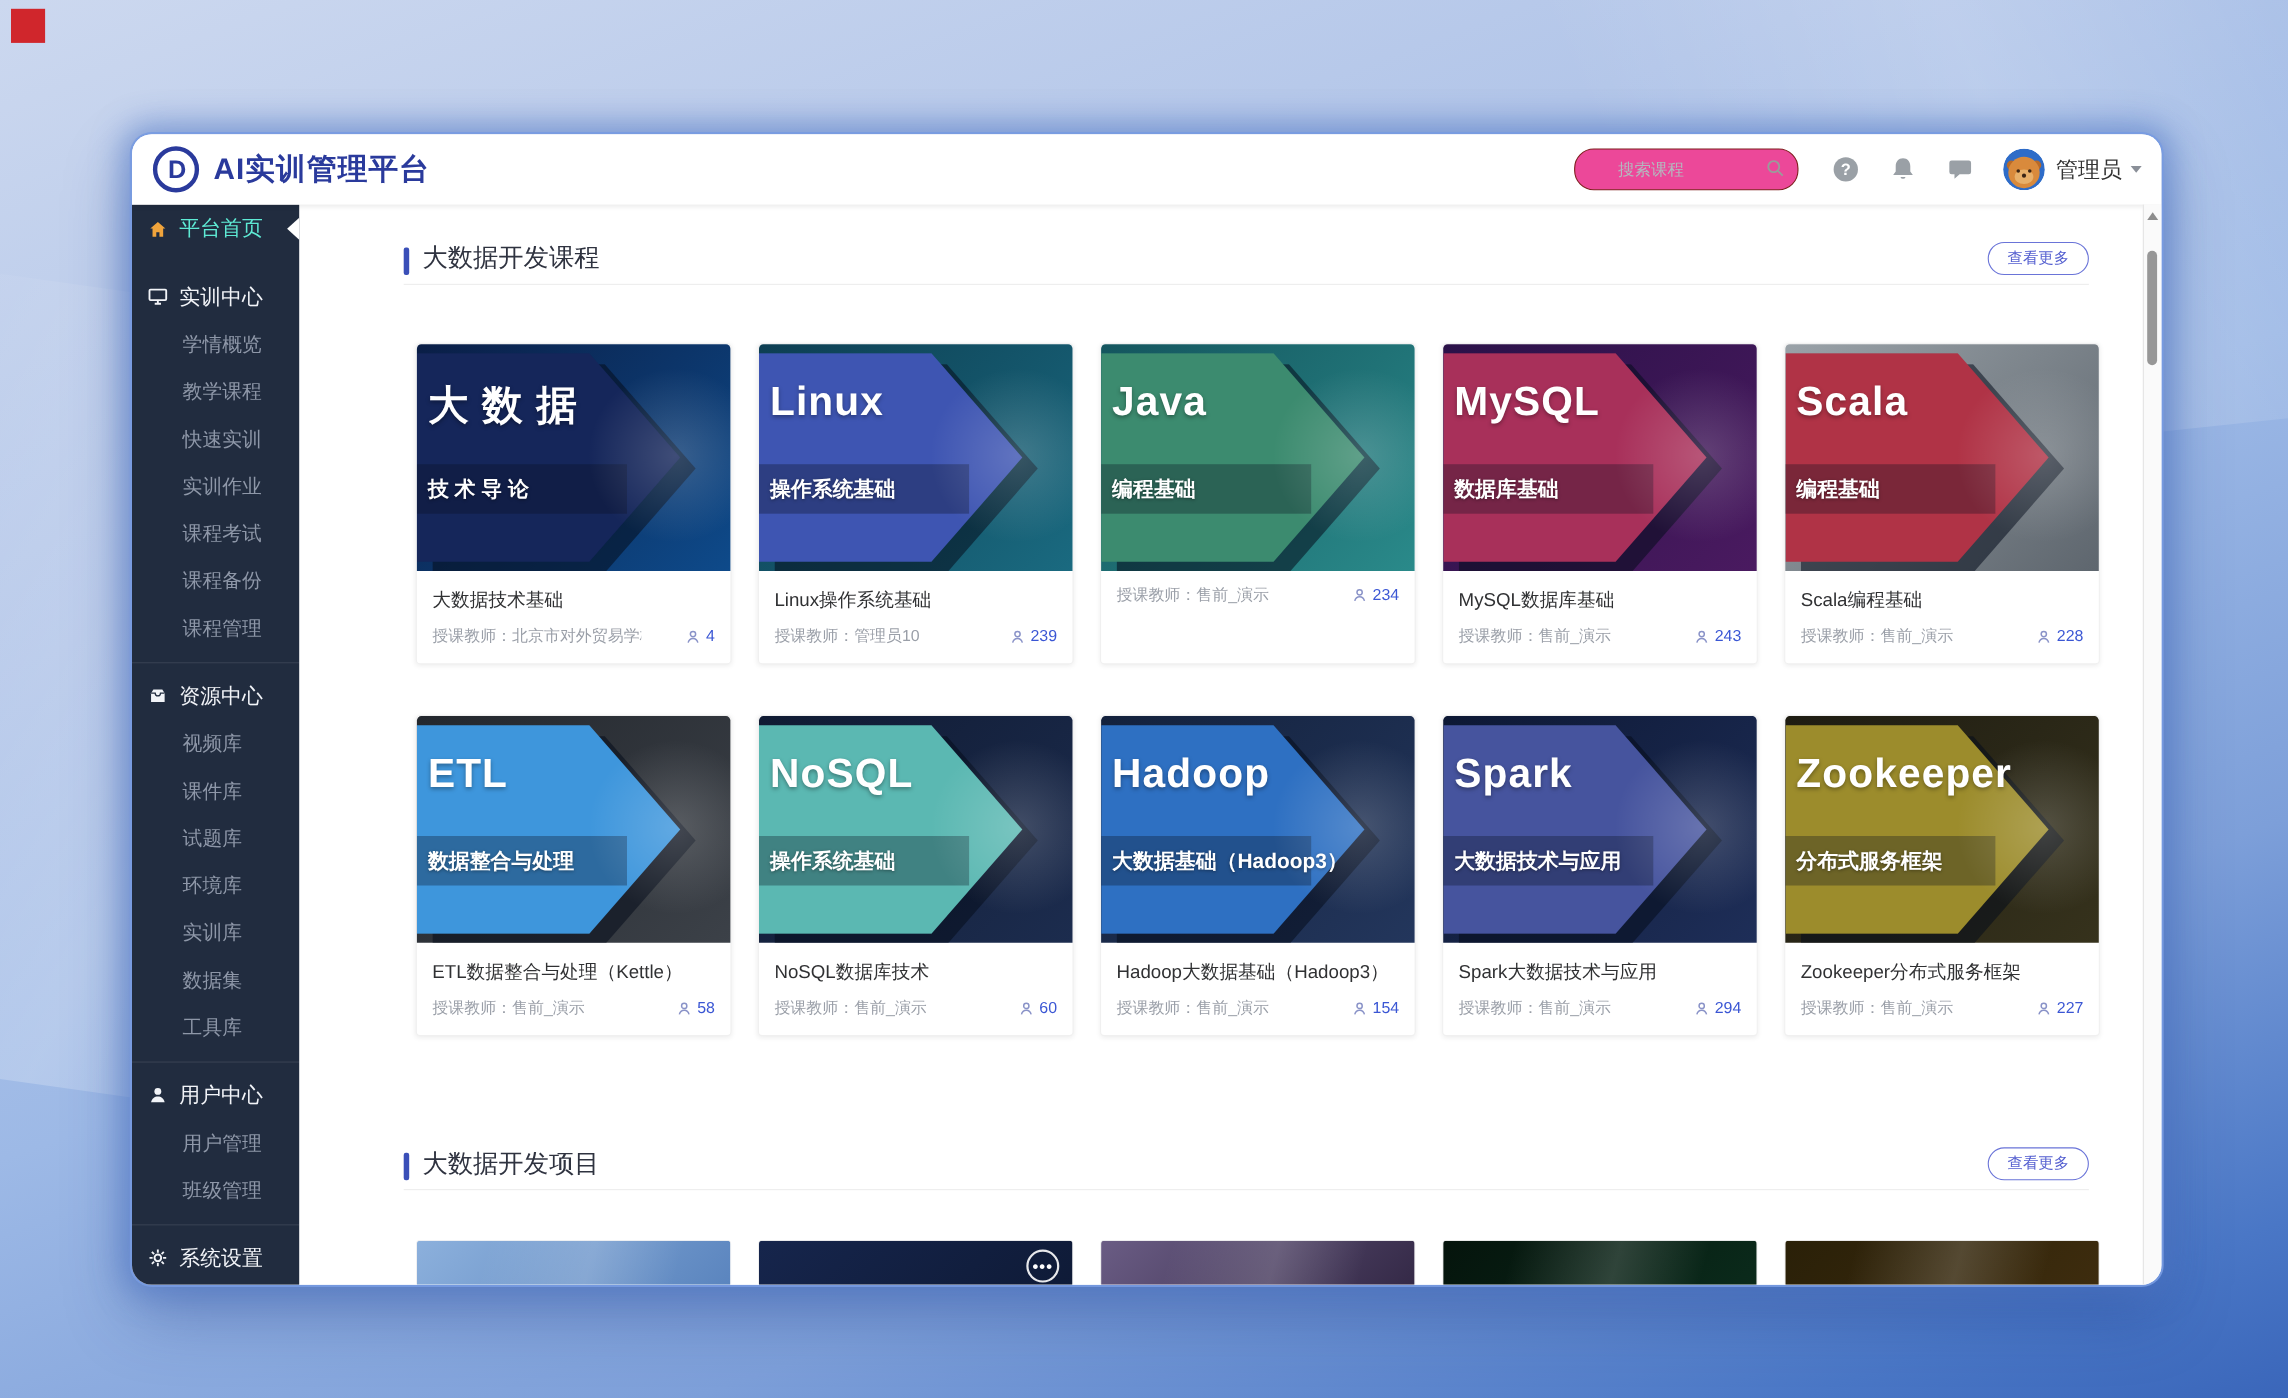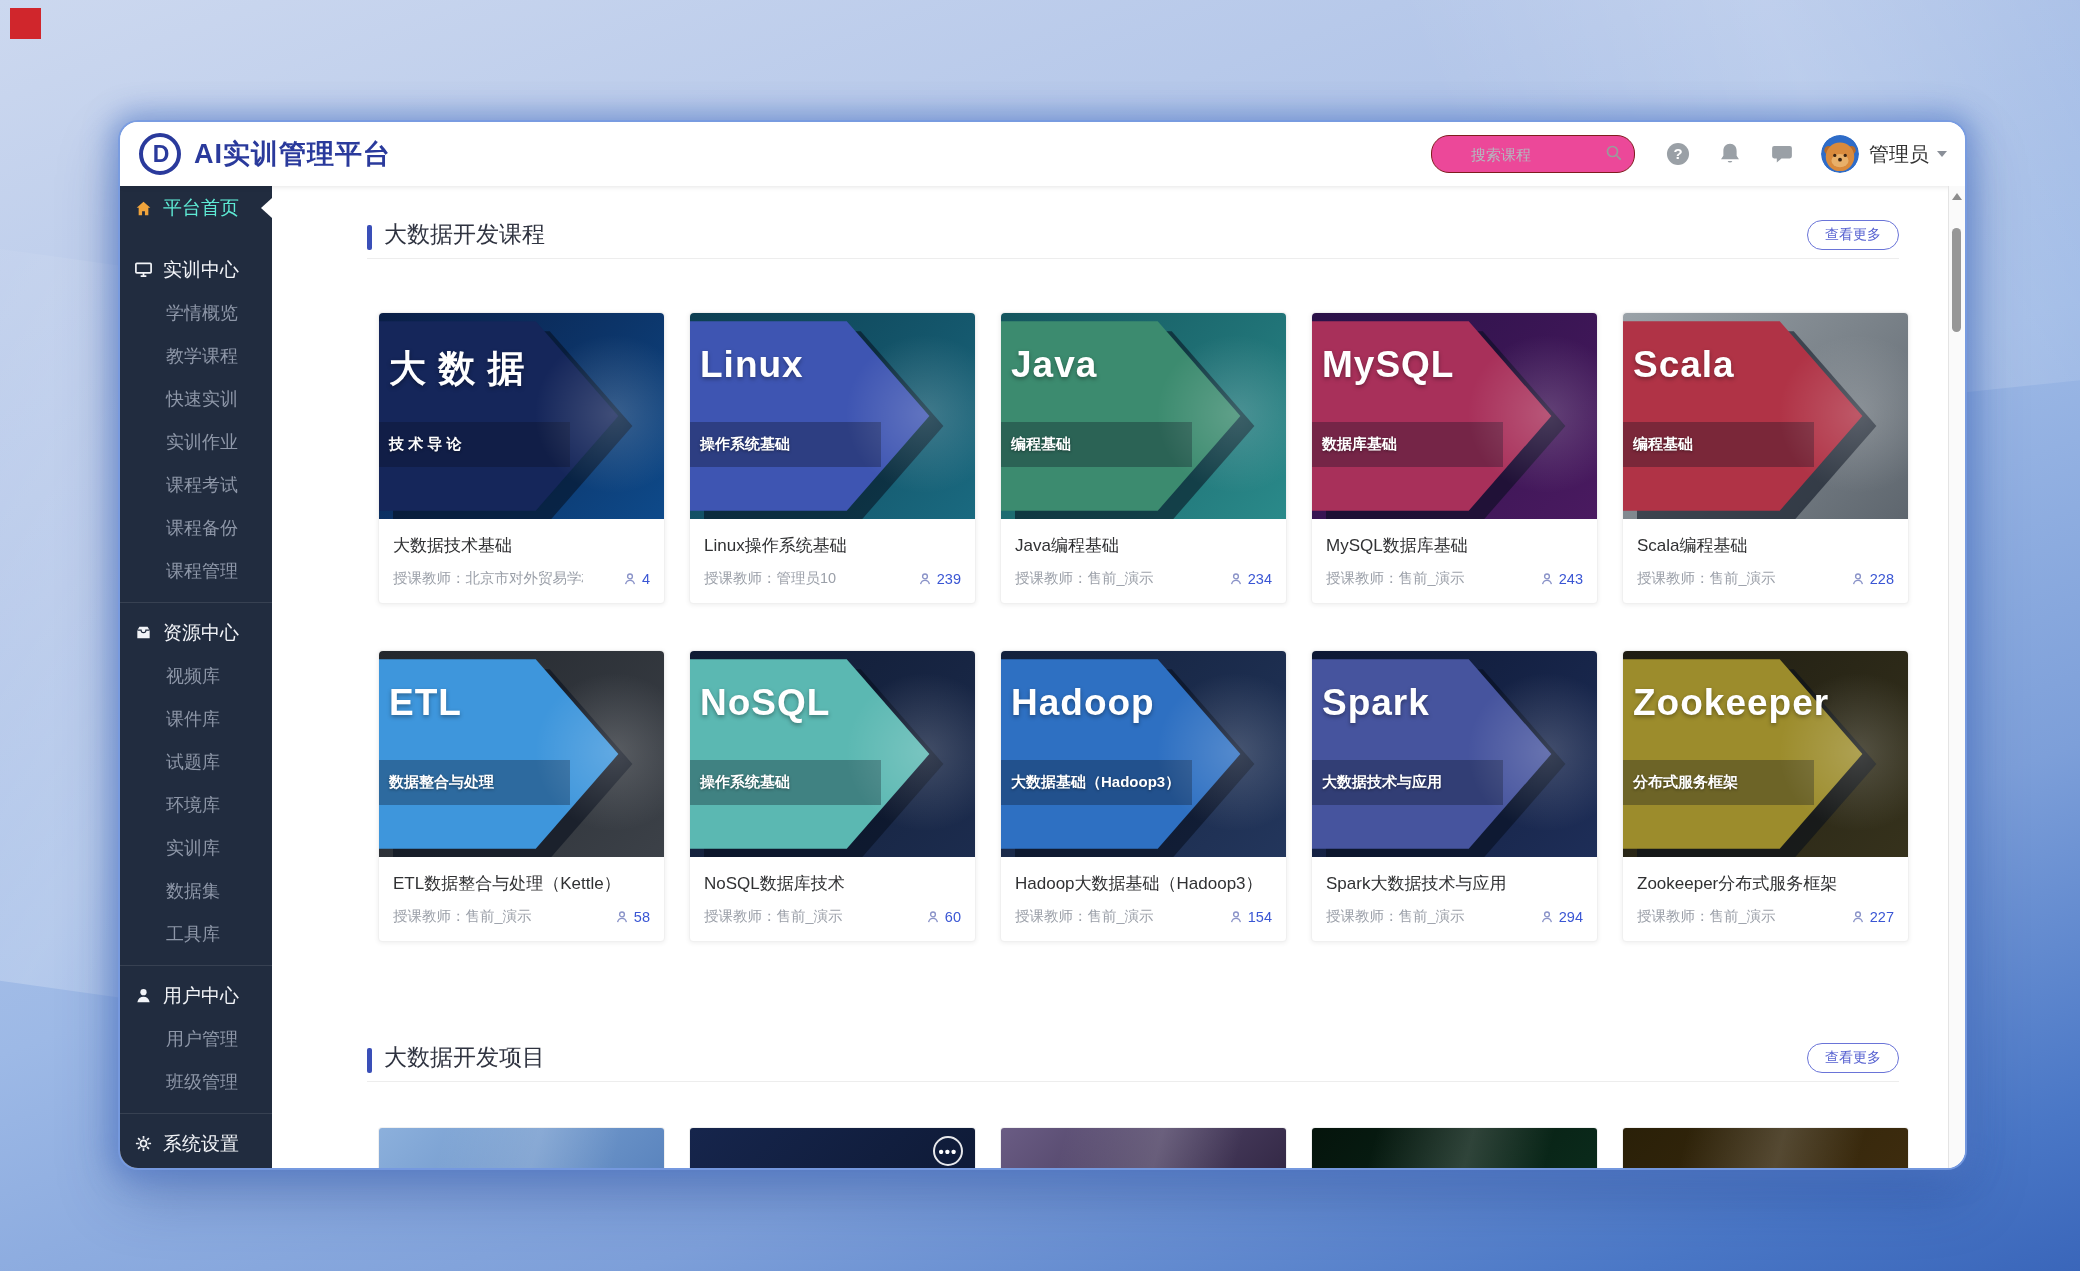--- a/index.html
+++ b/index.html
@@ -81,21 +81,21 @@
   .thumb::after{content:'';position:absolute;right:-30px;top:10%;width:160px;height:160px;border-radius:50%;
     background:radial-gradient(circle,rgba(255,255,255,.18),rgba(255,255,255,0) 70%);}
   .arrow-shadow{position:absolute;left:0;top:4%;bottom:4%;width:100%;transform:translate(14px,10px);
     clip-path:polygon(0 0,55% 0,84% 50%,55% 100%,0 100%);background:rgba(6,12,28,.55);}
   .arrow{position:absolute;left:0;top:4%;bottom:4%;width:100%;
     clip-path:polygon(0 0,55% 0,84% 50%,55% 100%,0 100%);background:var(--arrow);}
   .thumb-title{position:absolute;left:10px;top:15%;font-size:37px;font-weight:bold;color:#fff;
     letter-spacing:1px;text-shadow:0 2px 4px rgba(0,0,0,.35);white-space:nowrap;}
   .thumb-band{position:absolute;left:0;top:53%;height:22%;width:67%;background:rgba(8,14,30,.32);
     display:flex;align-items:center;padding-left:10px;box-sizing:border-box;}
-  .thumb-band span{font-size:15px;font-weight:bold;color:#fff;white-space:nowrap;text-shadow:0 1px 3px rgba(0,0,0,.4);}
+  .thumb-band span{font-size:19px;font-weight:bold;color:#fff;white-space:nowrap;text-shadow:0 1px 3px rgba(0,0,0,.4);}
   .c-title{padding:15px 14px 0;font-size:17px;color:#303133;white-space:nowrap;overflow:hidden;}
   .c-meta{display:flex;justify-content:space-between;align-items:center;padding:12px 14px 15px;}
   .teacher{font-size:14.5px;color:#9a9fa8;white-space:nowrap;overflow:hidden;max-width:190px;}
   .count{display:flex;align-items:center;gap:4px;color:#3a56d4;font-size:14.5px;flex:0 0 auto;}
   .count svg{color:#8a93c8;}
 
   
   .pcard{width:285px;border-radius:4px 4px 0 0;overflow:hidden;border:1px solid #f0f0f0;border-bottom:none;
     cursor:pointer;flex:0 0 auto;}
   .pthumb{position:relative;height:150px;background:linear-gradient(135deg,var(--bg1),var(--bg2));}
@@ -323,21 +323,20 @@
 
         <div class="card">
           <div class="thumb" style="--bg1: #14555e; --bg2: #2a8a8a; --arrow: #3c8b6f;">
             <div class="arrow-shadow"></div>
               <div class="arrow"></div>
             <div class="thumb-title">Java</div>
             <div class="thumb-band">
                 <span>编程基础</span>
               </div>
           </div>
-          <div class="c-title">Java编程基础</div>
           <div class="c-meta">
             <span class="teacher"><span>授课教师：</span><span>售前_演示</span></span>
             <span class="count">
               <svg width="16" height="16" viewBox="0 0 20 20">
                   <circle cx="10" cy="6.8" r="3" fill="none" stroke="currentColor" stroke-width="1.7"></circle>
                   <path d="M4.5 16.5c.7-3 2.8-4.7 5.5-4.7s4.8 1.7 5.5 4.7" fill="none" stroke="currentColor" stroke-width="1.7"></path>
                 </svg>
               <span>234</span>
             </span>
           </div>

